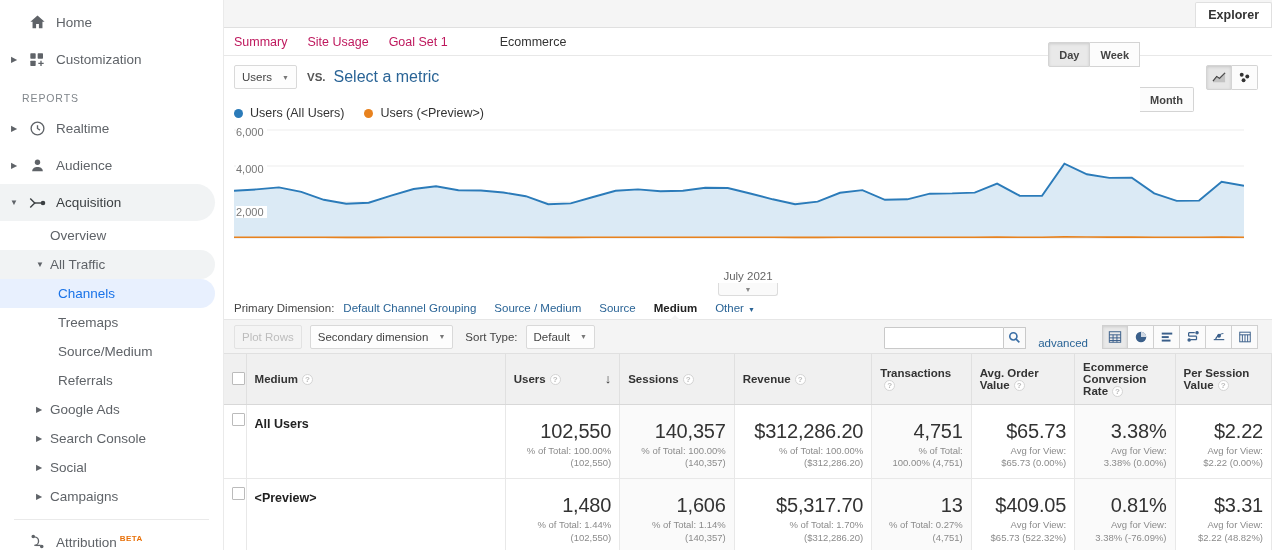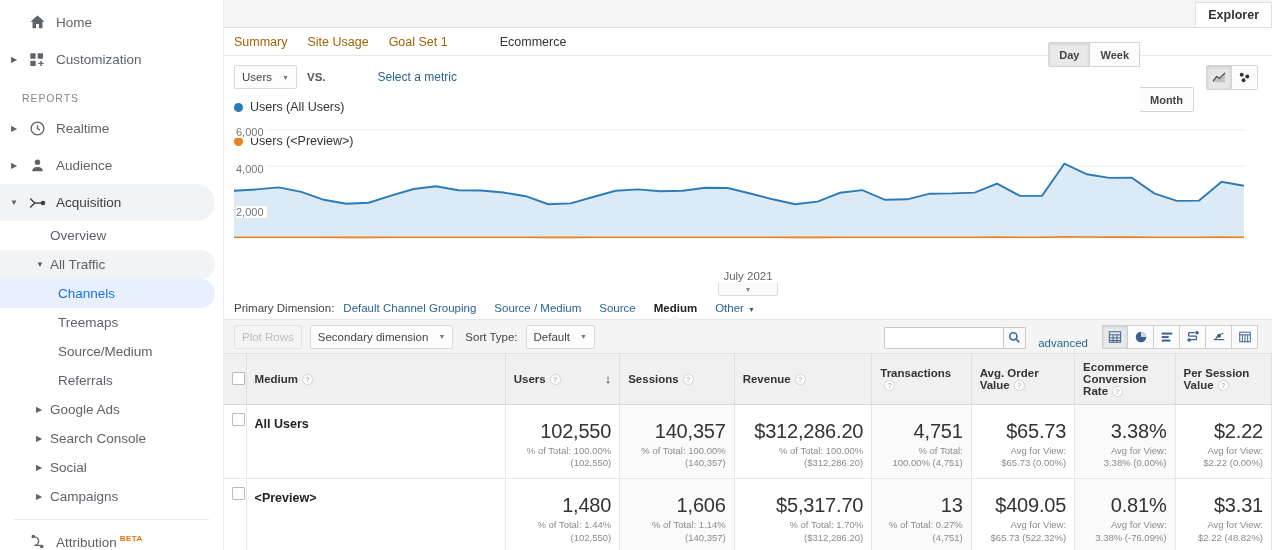--- a/index.html
+++ b/index.html
@@ -75,36 +75,36 @@
     background:#fff; border:1px solid #e0e0e0; border-bottom:none;
     height:25px; line-height:24px; padding:0 12px;
     font-size:12.5px; font-weight:700; color:#333;
     border-radius:2px 2px 0 0; cursor:pointer;
   }
   .subtabs {
     height:28px; display:flex; align-items:center;
     padding-left:10px; gap:20px;
     border-bottom:1px solid #e8e8e8; background:#fff;
   }
-  .subtab { font-size:12.5px; color:#a16207; cursor:pointer; }
+  .subtab { font-size:12.5px; color:#be185d; cursor:pointer; }
   .subtab.active { color:#333; cursor:default;padding-left:32px; }
 
   .metricrow {
     display:flex; align-items:center; height:42px;
     padding:0 14px 0 10px; position:relative;
   }
   .btn {
     border:1px solid #d9d9d9; background:#fdfdfd;
     border-radius:2px; height:24px; font-size:11.5px; color:#444;
     display:inline-flex; align-items:center; padding:0 7px;
     cursor:pointer; white-space:nowrap;
   }
   .btn .cv { font-size:7px; margin-left:10px; color:#777; }
   .vs { font-size:11.5px; font-weight:700; color:#555; margin:0 8px 0 10px; }
-  .lnk { font-size:12px; color:#2a6496; cursor:pointer;margin-left:44px; }
+  .lnk { font-size:16px; color:#2a6496; cursor:pointer; }
 
   .seg { display:flex; margin-left:auto; }
   .seg .sb {
     border:1px solid #d4d4d4; background:#fcfcfc;
     height:25px; padding:0 10px; font-size:11px; color:#444;
     display:flex; align-items:center; cursor:pointer;
     border-left:none; font-weight:700;
   }
   .seg .sb:first-child { border-left:1px solid #d4d4d4; border-radius:2px 0 0 2px; }
   .seg .sb:last-child { border-radius:0 2px 2px 0;margin-top:45px; }
@@ -112,21 +112,21 @@
   .seg2 { display:flex; margin-left:12px; }
   .seg2 .ib {
     border:1px solid #d4d4d4; background:#fcfcfc; width:26px; height:25px;
     display:flex; align-items:center; justify-content:center; cursor:pointer;
     border-left:none;
   }
   .seg2 .ib:first-child { border-left:1px solid #d4d4d4; border-radius:2px 0 0 2px; }
   .seg2 .ib:last-child { border-radius:0 2px 2px 0; }
   .seg2 .ib.on { background:#e6e6e6; box-shadow:inset 0 1px 3px rgba(0,0,0,.14); }
 
-  .legend { display:flex; align-items:flex-start; gap:20px; padding:2px 0 0 10px; height:22px;flex-direction:column; }
+  .legend { display:flex; align-items:flex-end; gap:20px; padding:2px 0 0 10px; height:22px; }
   .lgi { display:flex; align-items:center; font-size:12.5px; color:#333; }
   .dot { width:9px; height:9px; border-radius:50%; margin-right:7px; }
 
   .chartwrap { position:relative; height:140px; margin:6px 14px 0 10px; }
   .chartwrap svg { display:block; }
   .ylab {
     position:absolute; left:2px; font-size:11px; color:#777;
     background:#fff; padding-right:3px;
   }
   .xlabel {

